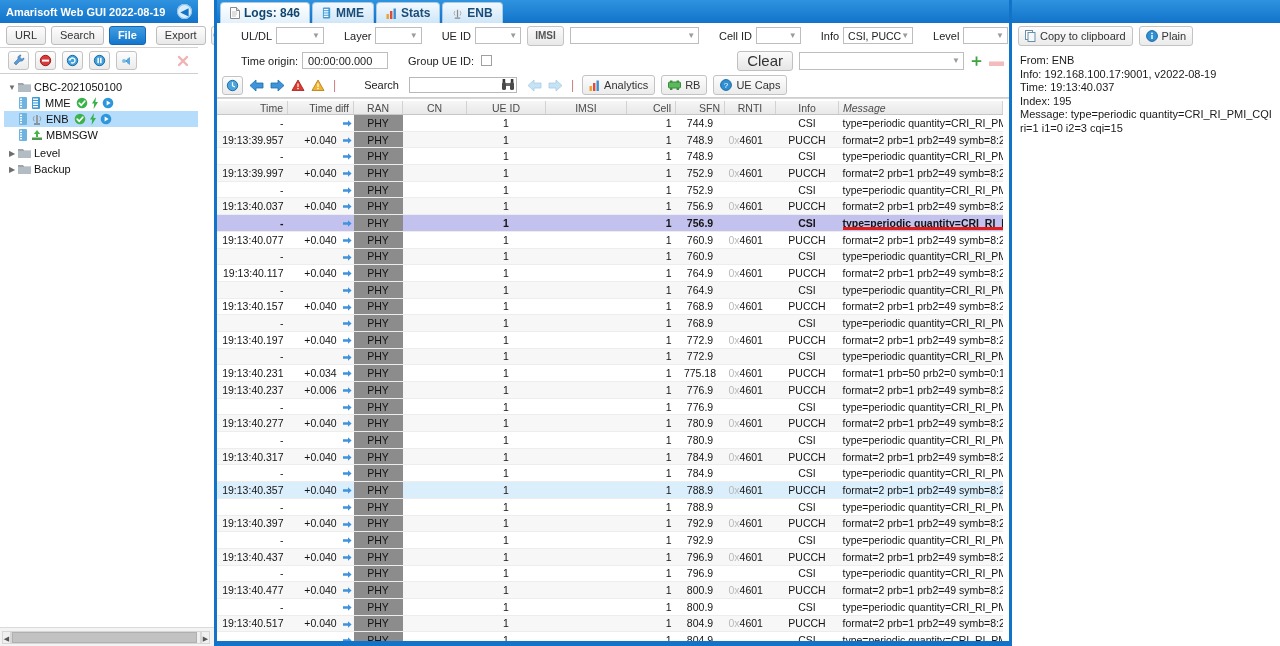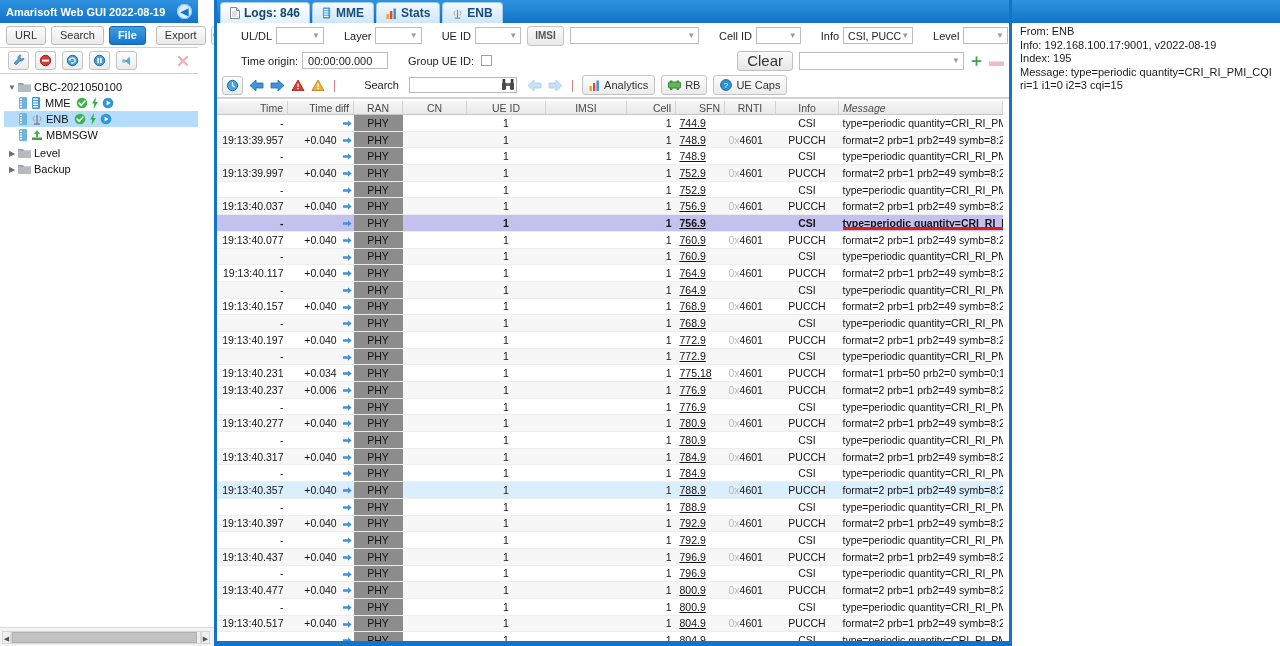--- a/index.html
+++ b/index.html
@@ -125,21 +125,21 @@
   tr.r-even td{background:#f7f7f7;}
   tr.r-hl td{background:#c3c1ee;}
   tr.r-hl2 td{background:#dbeefb;}
   td.time{text-align:right;width:62px;}
   td.diff{text-align:center;width:57px;position:relative;padding-right:13px;}
   td.ran{width:40px;text-align:center;background:#8c8c8c !important;color:#fff;font-size:10.5px;}
   td.cn{width:55px;}
   td.ueid{width:70px;text-align:center;}
   td.imsi{width:72px;}
   td.cell{width:40px;text-align:right;}
-  td.sfn{width:40px;text-align:left;text-decoration:underline;}
+  td.sfn{width:40px;text-align:center;}
   td.rnti{width:42px;text-align:left;padding-left:6px;color:#333;}
   td.rnti .px{color:#b9b9b9;}
   td.info{width:54px;text-align:center;}
   td.msg{text-align:left;position:relative;}
   .arrow-r{position:absolute;right:2px;top:4px;}
   .redline{position:absolute;left:4px;right:0;bottom:1px;height:2.5px;background:#e21b1b;}
 
   
   .vscroll{position:absolute;left:996px;top:101px;width:15px;height:545px;background:#f2f2f2;border-left:1px solid #dcdcdc;box-sizing:border-box;}
   .vscroll .vtrack{position:absolute;left:1px;top:0;width:13px;bottom:0;background:#fbfbfb;border:1px solid #e0e0e0;box-sizing:border-box;}
@@ -147,21 +147,21 @@
   .vscroll .vmark{position:absolute;left:1px;top:162px;width:13px;height:13px;border-radius:50%;border:1px solid #b5b5b5;background:#f0f0f0;box-sizing:border-box;}
   .vscroll .vmark i{position:absolute;left:4px;top:4px;width:3px;height:3px;background:#666;border-radius:50%;}
   .vscroll .vblue{position:absolute;left:1px;top:238px;width:13px;height:30px;background:#a9d5f2;}
   .cbar-b{position:absolute;left:0;bottom:0;width:795px;height:5px;background:#1273c9;}
   .csplit-r{position:absolute;left:1009px;top:0;width:3px;height:646px;background:#1273c9;}
 
   
   .right{position:absolute;left:1012px;top:0;width:268px;height:646px;background:#fff;box-sizing:border-box;}
   .right-top{height:23px;background:linear-gradient(#2f93e0,#1273c9);}
   .right-tools{display:flex;align-items:center;gap:6px;height:23px;padding:3px 6px 0 6px;box-sizing:border-box;}
-  .right-body{padding:2px 8px;font-size:11px;line-height:13.5px;color:#1a1a1a;}
+  .right-body{padding:8px 8px;font-size:11px;line-height:13.5px;color:#1a1a1a;}
   .right-body div{white-space:pre-wrap;word-break:break-word;}
 
   
   svg{display:block;}
 </style>
 </head>
 <body>
 
 <div class="app">
 
@@ -1167,22 +1167,44 @@
       <div class="vblue"></div>
     </div>
 
     <div class="cbar-b"></div>
   </div>
 
   <div class="csplit-r"></div>
 
   <div class="right">
     <div class="right-top"></div>
+    <div class="right-tools">
+      <div class="tbtn">
+        <span>
+          <svg width="11" height="12" viewBox="0 0 11 12">
+              <rect x="0.5" y="0.5" width="7" height="9" fill="#fff" stroke="#6b8fa8"></rect>
+              <rect x="3" y="2.5" width="7" height="9" fill="#f4f8fb" stroke="#6b8fa8"></rect>
+            </svg>
+        </span>
+        <span>Copy to clipboard</span>
+      </div>
+      <div class="tbtn">
+        <span>
+          <svg width="12" height="12" viewBox="0 0 12 12">
+              <circle cx="6" cy="6" r="5.4" fill="#2e8fd4" stroke="#1c6ca0"></circle>
+              <rect x="5.3" y="5" width="1.4" height="4" fill="#fff"></rect>
+              <circle cx="6" cy="3.3" r="0.9" fill="#fff"></circle>
+            </svg>
+        </span>
+        <span>Plain</span>
+      </div>
+    </div>
     <div class="right-body">
       <div>From: ENB</div>
       <div>Info: 192.168.100.17:9001, v2022-08-19</div>
+      <div>Time: 19:13:40.037</div>
       <div>Index: 195</div>
       <div>Message: type=periodic quantity=CRI_RI_PMI_CQI ri=1 i1=0 i2=3 cqi=15</div>
     </div>
 
   </div>
 
 </div>
 
 </body></html>

